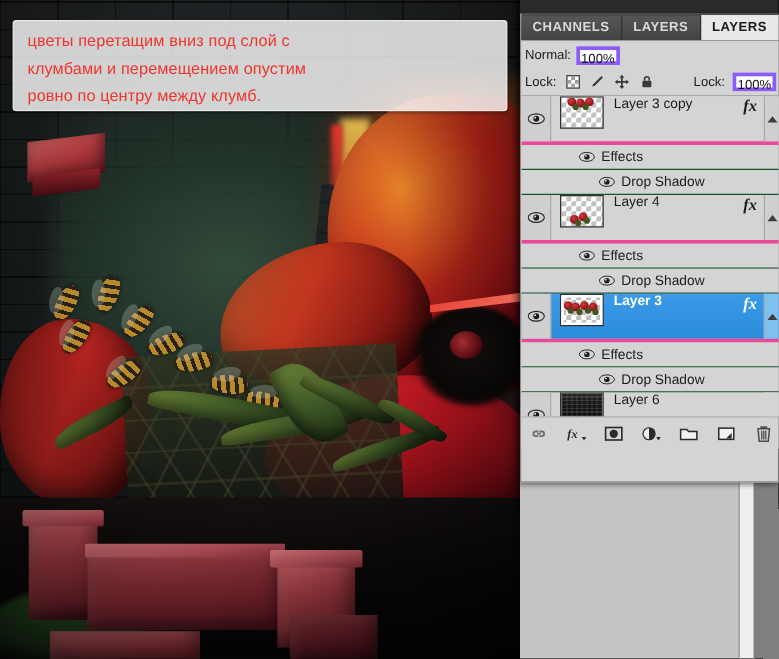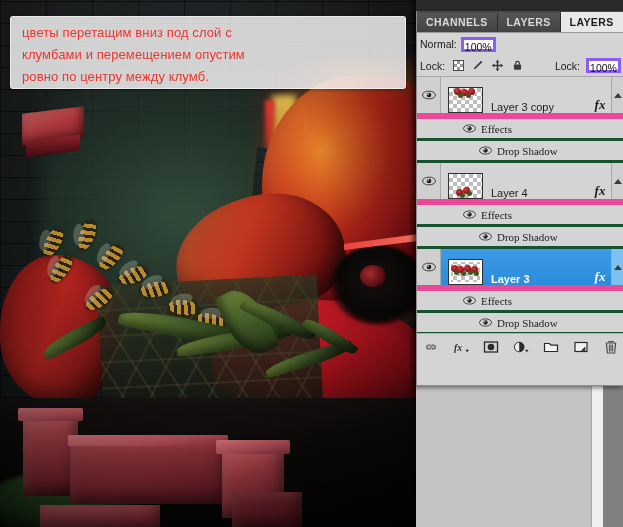--- a/index.html
+++ b/index.html
@@ -289,23 +289,23 @@
   .spacer { flex: 1; }
 
   
   .layer-list {
     background: #d4d4d4;
     height: 256px;
     overflow: hidden;
   }
   .layer-row {
     display: flex;
-    align-items: flex-end;
+    align-items: flex-start;
     height: 36px;
-    border-bottom: 6px solid #ec4899;
+    border-bottom: 3px solid #ec4899;
     background: #d4d4d4;
     cursor: default;
   }
   .layer-row.selected { background: linear-gradient(180deg, #3c9ae8 0%, #2a8cdc 100%); }
   .layer-row.selected .layer-name { color: #fff; font-weight: bold; }
   .eye-cell {
     width: 24px; height: 100%;
     display: flex; align-items: center; justify-content: center;
     border-right: 1px solid #aaaaaa;
     box-sizing: border-box;
@@ -375,24 +375,23 @@
     border-left: 4px solid transparent;
     border-right: 4px solid transparent;
     border-bottom: 5px solid #3d3d3d;
   }
 
   
   .sub-row {
     display: flex;
     align-items: center;
     height: 19px;
-    border-bottom: 3px solid #14532d;
+    border-bottom: 1px solid #14532d;
     background: #d4d4d4;
     cursor: default;
-    font-family: Liberation Serif, serif;
   }
   .sub-row .indent-1 { width: 46px; }
   .sub-row .indent-2 { width: 62px; }
   .sub-label { font-size: 11px; color: #1b1b1b; padding-left: 5px; }
 
   
   .panel-footer {
     display: flex;
     align-items: center;
     justify-content: center;

